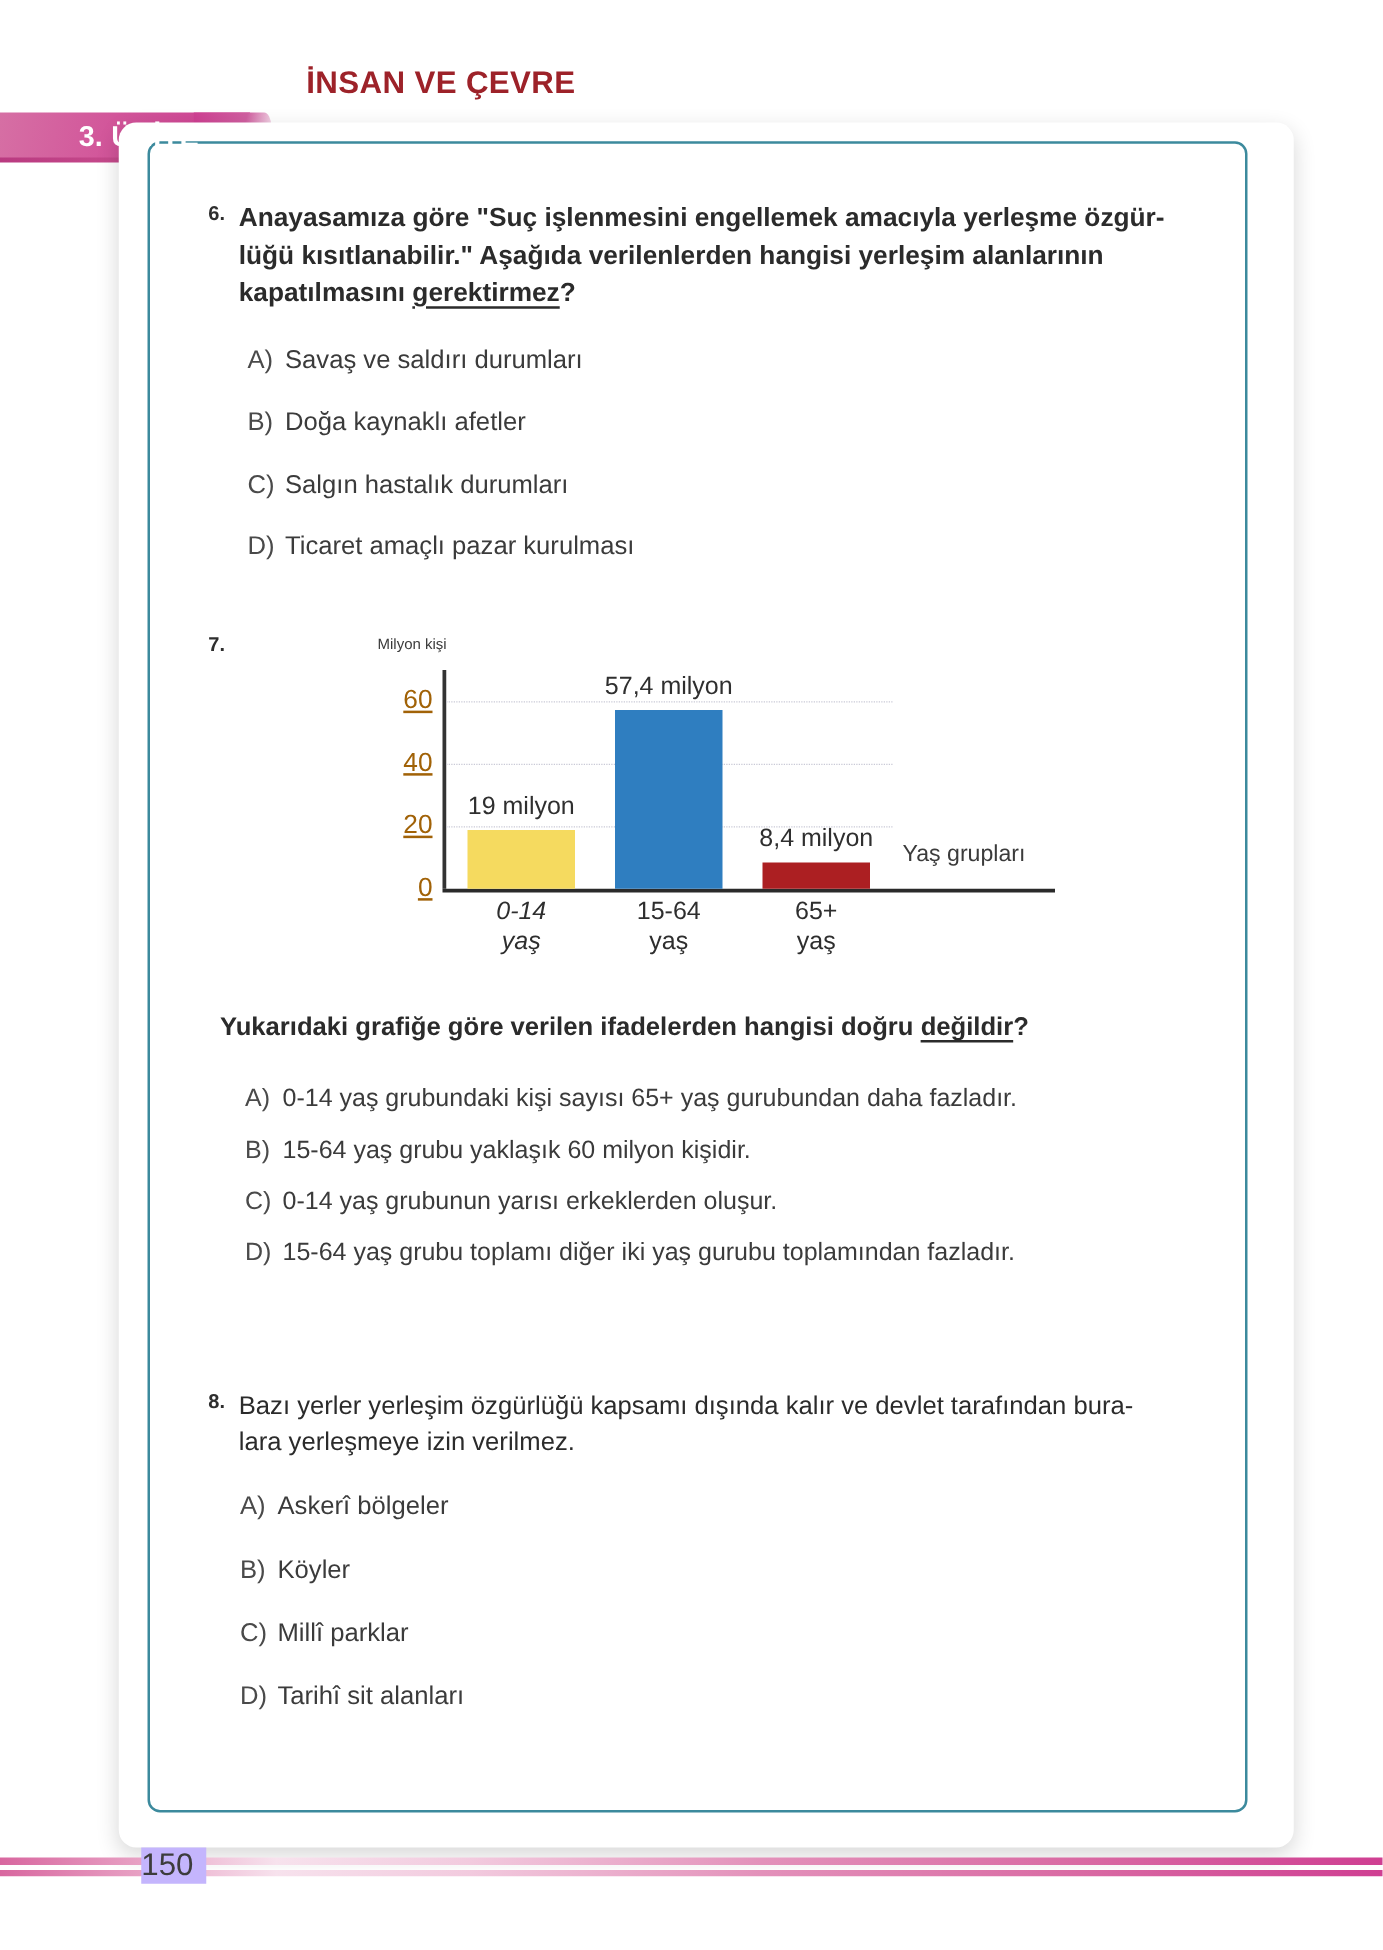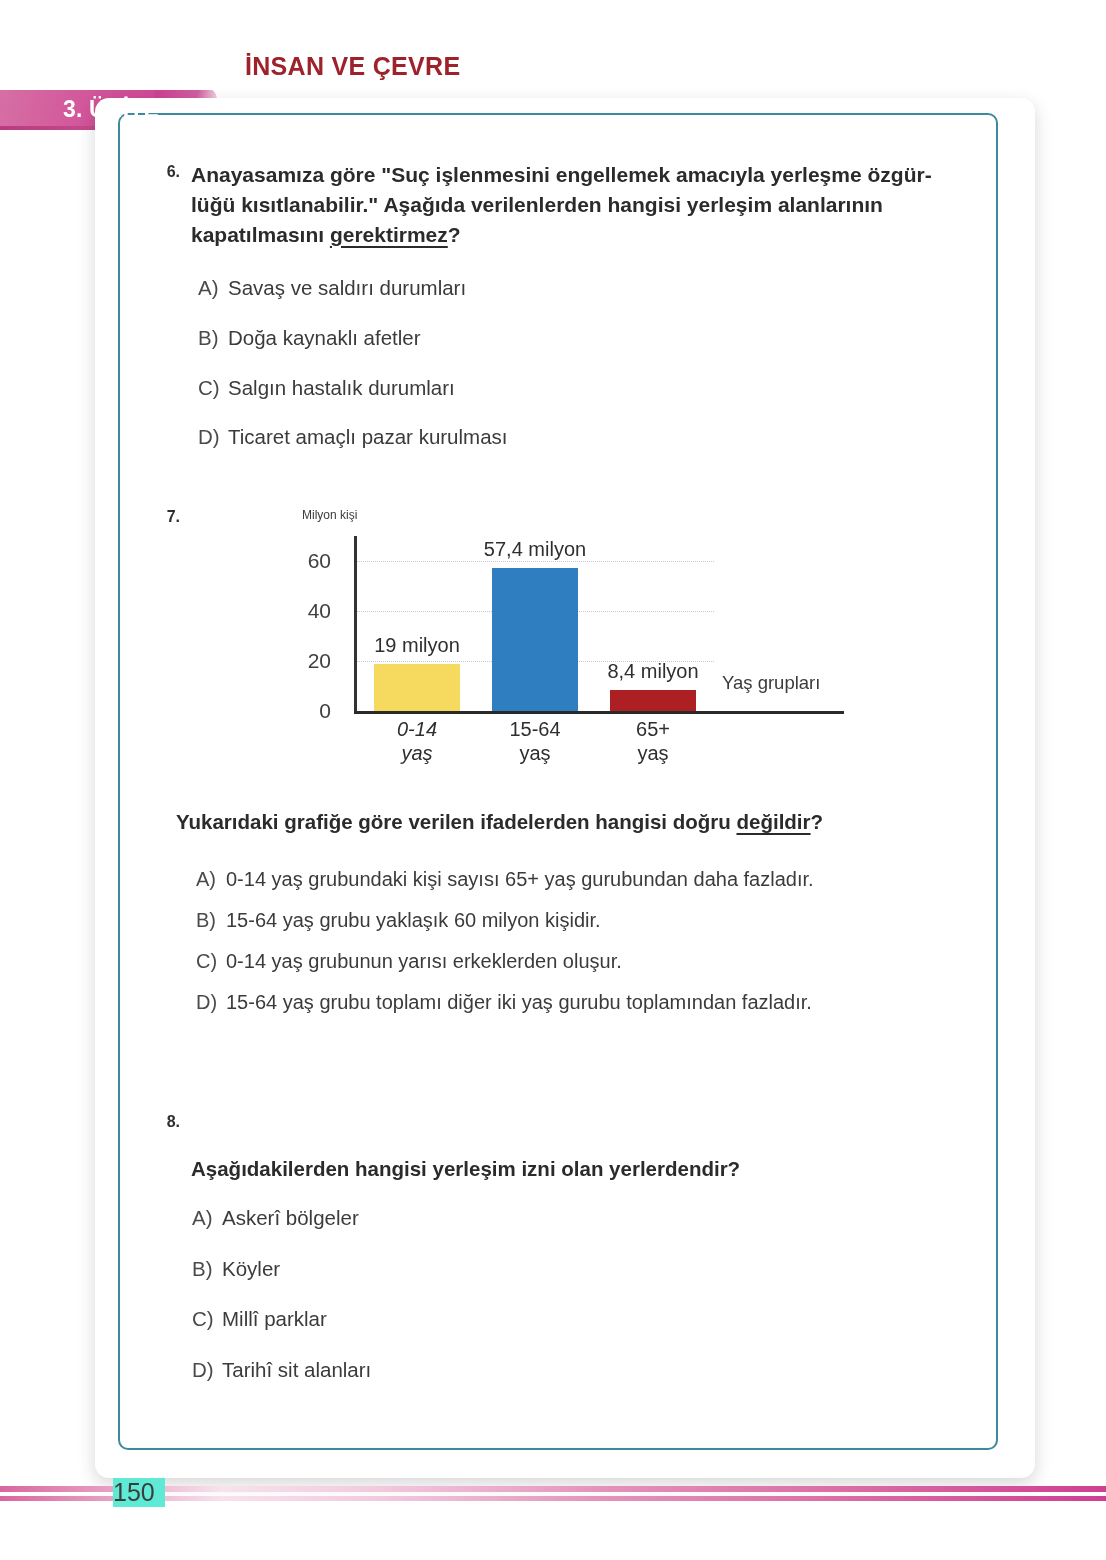--- a/index.html
+++ b/index.html
@@ -219,25 +219,26 @@
   .gridline {
     position: absolute;
     left: 3px;
     width: 357px;
     height: 1px;
     border-top: 1px dotted #c9c9d6;
   }
   .ytick {
     position: absolute;
     right: 100%;
-    margin-right: 23px;
+    margin-right: 8px;
     font-size: 21px;
-    color: #404040;
+    color: #a16207;
     transform: translateY(-52%);
     white-space: nowrap;
+    text-decoration: underline;
   }
   .bar {
     position: absolute;
     bottom: 0;
   }
   .bar-label {
     position: absolute;
     font-size: 20px;
     color: #2f2f2f;
     white-space: nowrap;
@@ -317,21 +318,21 @@
         #f2cade 34%, #e391ba 55%, #d96aa3 78%, #cf3f92 100%);
   }
   .fline.l1 { top: 0; }
   .fline.l2 { top: 10px; height: 5px; }
   .page-number {
     position: absolute;
     left: 113px;
     top: 1478px;
     font-size: 25px;
     color: #3c3c3c;
-    background: #5eead4;
+    background: #c4b5fd;
     padding: 0 10px 0 0;
     z-index: 5;
   }
 </style>
 </head>
 <body>
 
 <div class="unit-banner-wrap">
   <div class="unit-banner"></div>
   <div class="unit-banner-tail"></div>
@@ -431,22 +432,25 @@
   </div>
   <div class="option">
     <span class="letter">D)</span>
     <span class="otext">15-64 yaş grubu toplamı diğer iki yaş gurubu toplamından fazladır.</span>
   </div>
 </div>
 
 <div class="question" id="q8">
   <div class="q-head">
     <div class="q-num small">8.</div>
-  </div>
-  <div class="q8-sub">Aşağıdakilerden hangisi yerleşim izni olan yerlerdendir?</div>
+    <div class="q-stem regular">
+      <span>Bazı yerler yerleşim özgürlüğü kapsamı dışında kalır ve devlet tarafından bura-</span><br>
+      <span>lara yerleşmeye izin verilmez.</span>
+    </div>
+  </div>
   <div class="options">
     <div class="option">
       <span class="letter">A)</span>
       <span class="otext">Askerî bölgeler</span>
     </div>
     <div class="option">
       <span class="letter">B)</span>
       <span class="otext">Köyler</span>
     </div>
     <div class="option">

